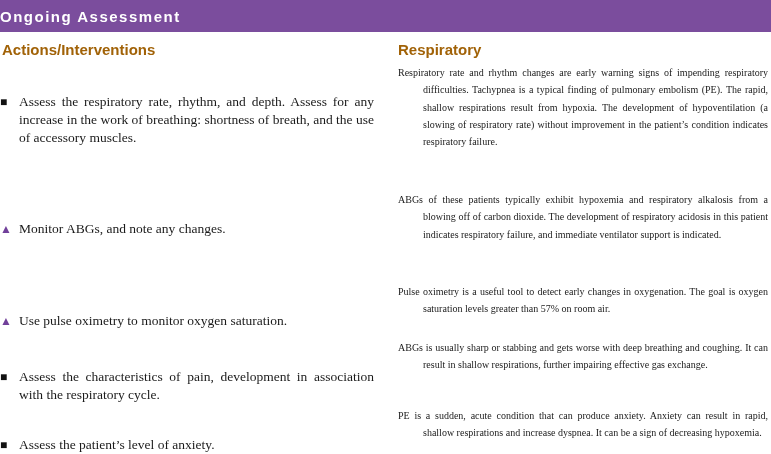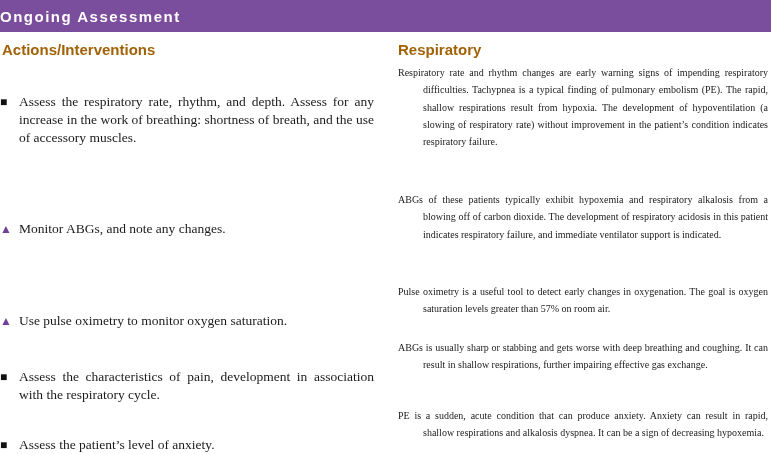--- a/index.html
+++ b/index.html
@@ -100,16 +100,16 @@
     <div class="rationale">Pulse oximetry is a useful tool to detect early changes in oxygenation. The goal is oxygen saturation levels greater than 57% on room air.</div>
   </div>
 
   <div class="row">
     <div class="action"><span class="marker" style="color: rgb(17, 17, 17);">■</span><span class="action-text">Assess the characteristics of pain, development in association with the respiratory cycle.</span></div>
     <div class="rationale">ABGs is usually sharp or stabbing and gets worse with deep breathing and coughing. It can result in shallow respirations, further impairing effective gas exchange.</div>
   </div>
 
   <div class="row">
     <div class="action"><span class="marker" style="color: rgb(17, 17, 17);">■</span><span class="action-text">Assess the patient’s level of anxiety.</span></div>
-    <div class="rationale">PE is a sudden, acute condition that can produce anxiety. Anxiety can result in rapid, shallow respirations and alkalosis dyspnea. It can be a sign of decreasing hypoxemia.</div>
+    <div class="rationale">PE is a sudden, acute condition that can produce anxiety. Anxiety can result in rapid, shallow respirations and increase dyspnea. It can be a sign of decreasing hypoxemia.</div>
   </div>
 </div>
 </div>
 
 </body></html>

